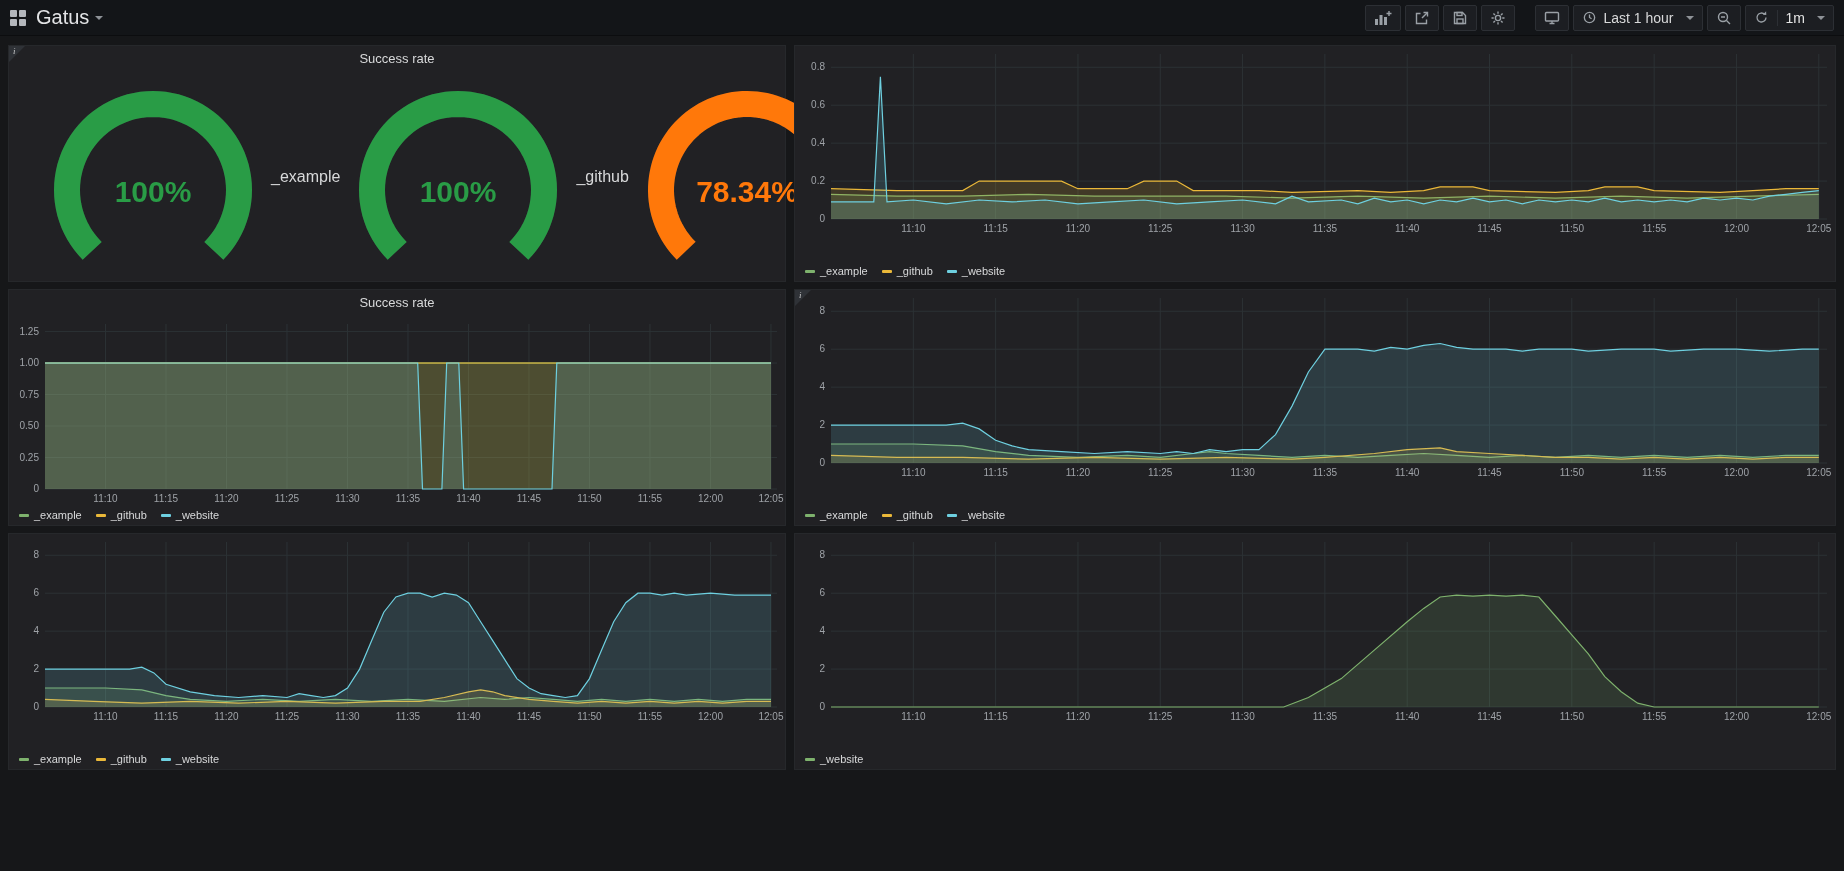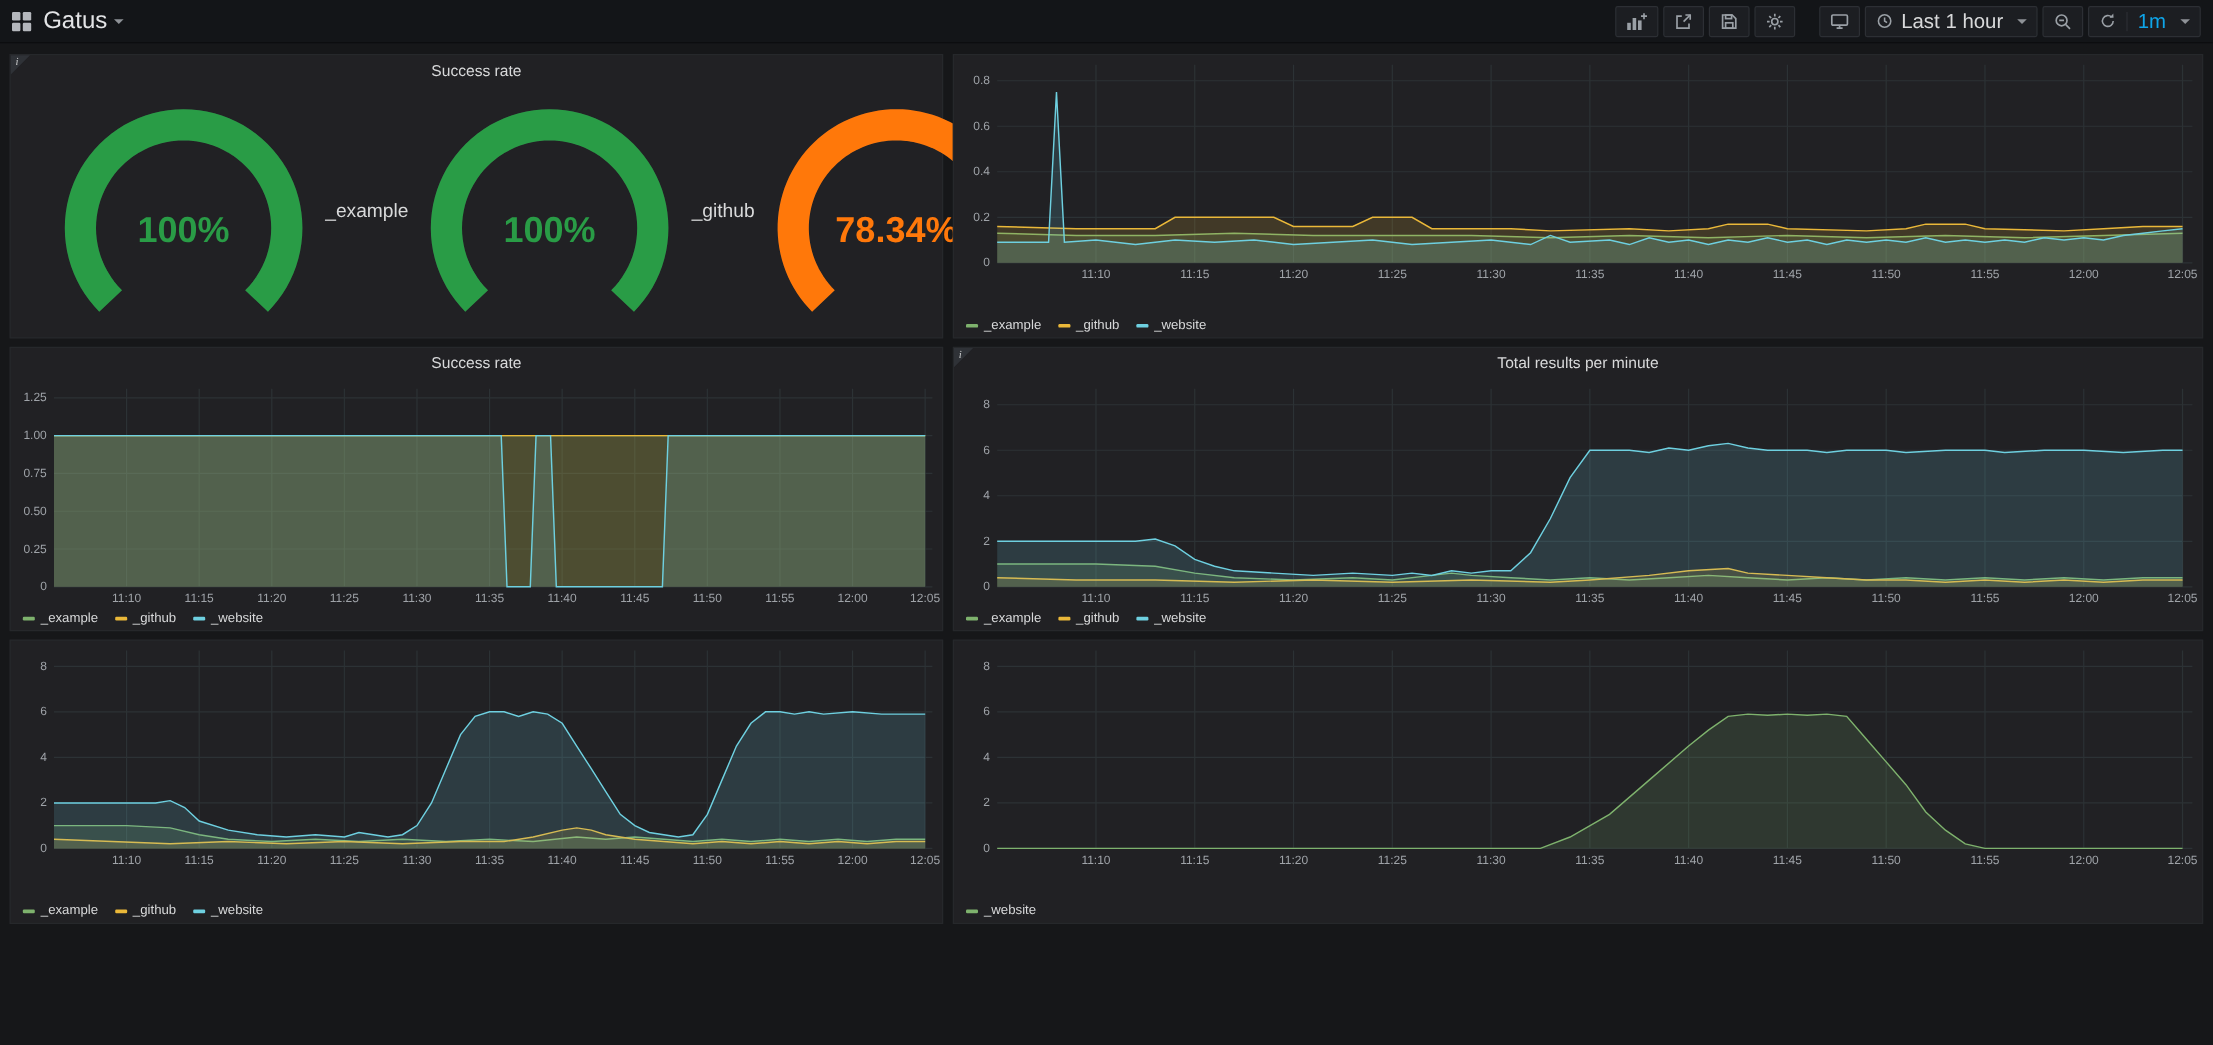--- a/index.html
+++ b/index.html
@@ -7,26 +7,26 @@
   body{background:#161719;font-family:"Liberation Sans",sans-serif;color:#d8d9da}
 
   
   .navbar{height:36px;background:#131518;display:flex;align-items:center;padding:0 10px;border-bottom:1px solid #0c0d0f}
   .nav-left{display:flex;align-items:center}
   .apps-icon{display:grid;grid-template-columns:7px 7px;grid-gap:2px;margin-right:10px;cursor:pointer}
   .apps-icon span{width:7px;height:7px;background:#b4b7bc;border-radius:1px}
   .nav-title{font-size:20px;color:#e3e4e6;cursor:pointer}
   .caret{width:0;height:0;border-left:4px solid transparent;border-right:4px solid transparent;border-top:4px solid #8e9297;display:inline-block;margin-left:6px}
   .nav-right{margin-left:auto;display:flex;align-items:center;gap:4px}
-  .nav-btn{height:26px;min-width:30px;display:flex;align-items:center;justify-content:center;background:#1c1e22;border:1px solid #2c2f34;border-radius:2px;color:#9aa0a6;padding:0 8px;font-size:17px;gap:6px;cursor:pointer;white-space:nowrap}
+  .nav-btn{height:26px;min-width:30px;display:flex;align-items:center;justify-content:center;background:#1c1e22;border:1px solid #2c2f34;border-radius:2px;color:#9aa0a6;padding:0 8px;font-size:14px;gap:6px;cursor:pointer;white-space:nowrap}
   .nav-btn svg{display:block;stroke:#9aa0a6;fill:none;stroke-width:1.4}
   .nav-btn .filled{fill:#9aa0a6;stroke:none}
   .nav-gap{width:12px}
   .tp-label{color:#d8d9da}
-  .refresh-value{color:#0ea5e9}
+  .refresh-value{color:#e5e5e5}
   .btn-sep{width:1px;height:16px;background:#2c2f34;margin:0 2px}
 
   
   .dash{padding:9px 8px}
   .row{display:flex;gap:8px;margin-bottom:7px;height:237px}
   .panel{background:#212124;border:1px solid #26282b;position:relative;display:flex;flex-direction:column}
   .panel.pleft{width:778px;flex:none}
   .panel.pright{flex:1;min-width:0}
   .panel-header{height:26px;line-height:26px;text-align:center;font-size:13px;font-weight:400;color:#d8d9da;flex:none;cursor:pointer}
   .panel-body{flex:1;display:flex;flex-direction:column;min-height:0;position:relative}
@@ -281,21 +281,20 @@
               <span class="legend-swatch" style="background: rgb(110, 208, 224);"></span>
               <span>_website</span>
             </span>
           </div>
       </div>
     </div>
     <div class="panel pright">
       <div class="info-corner">
           <i>i</i>
         </div>
-      <div class="panel-header">Total results per minute</div>
       <div class="panel-body">
         <div class="chart"><svg width="1040" height="189">
               <line x1="118.31404958677686" x2="118.31404958677686" y1="8" y2="173" stroke="#2c3235" stroke-width="1"></line>
               <text x="118.31404958677686" y="186" fill="#9fa3a8" font-size="10" text-anchor="middle">11:10</text>
               <line x1="200.62809917355372" x2="200.62809917355372" y1="8" y2="173" stroke="#2c3235" stroke-width="1"></line>
               <text x="200.62809917355372" y="186" fill="#9fa3a8" font-size="10" text-anchor="middle">11:15</text>
               <line x1="282.9421487603306" x2="282.9421487603306" y1="8" y2="173" stroke="#2c3235" stroke-width="1"></line>
               <text x="282.9421487603306" y="186" fill="#9fa3a8" font-size="10" text-anchor="middle">11:20</text>
               <line x1="365.25619834710744" x2="365.25619834710744" y1="8" y2="173" stroke="#2c3235" stroke-width="1"></line>
               <text x="365.25619834710744" y="186" fill="#9fa3a8" font-size="10" text-anchor="middle">11:25</text>

